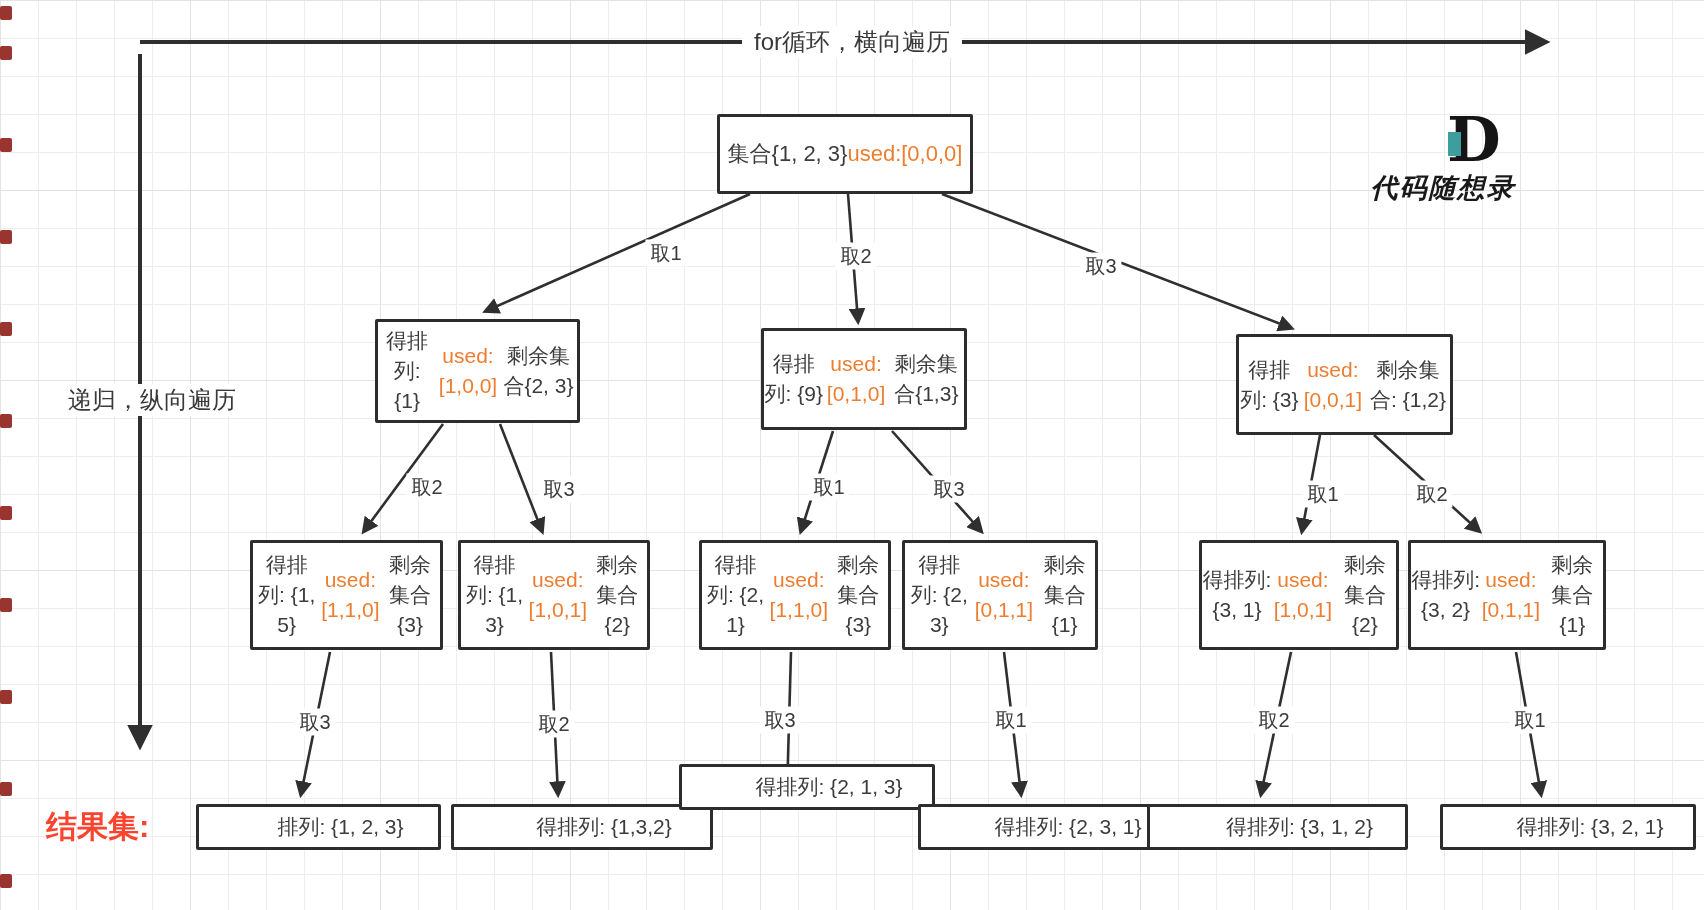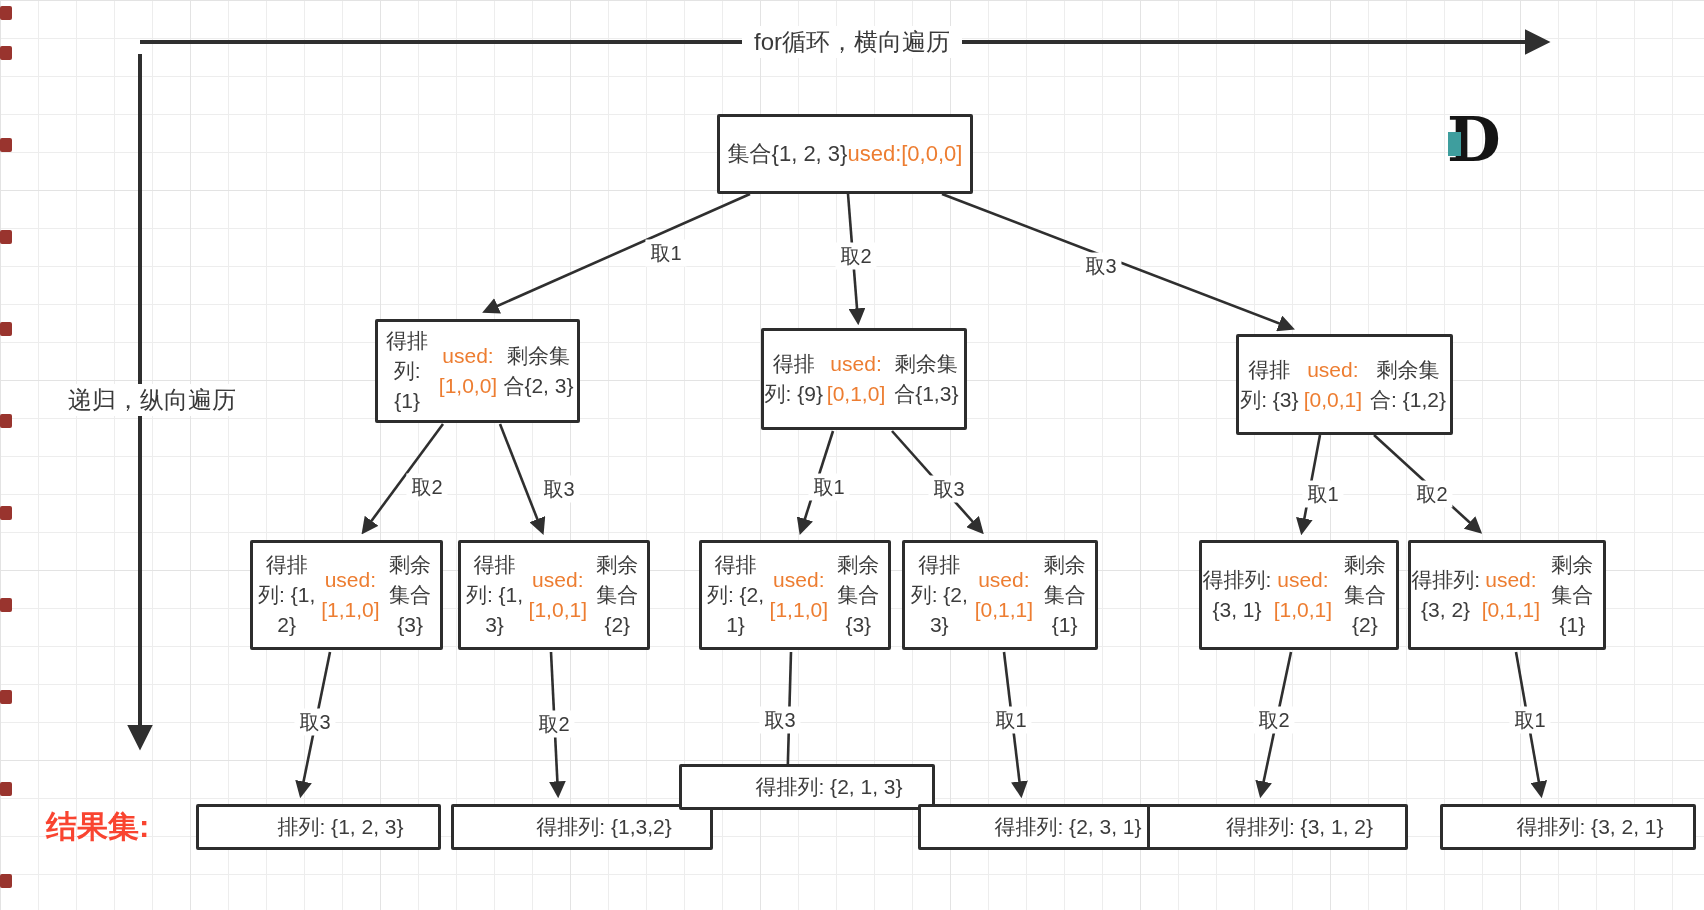--- a/index.html
+++ b/index.html
@@ -75,20 +75,21 @@
     <line x1="1291" y1="652" x2="1261" y2="794" marker-end="url(#ah)"></line>
     <line x1="1516" y1="652" x2="1541" y2="794" marker-end="url(#ah)"></line>
   </svg>
 
   <div class="axis-label" style="left:852px;top:42px;">for循环，横向遍历</div>
   <div class="axis-label" style="left:152px;top:400px;">递归，纵向遍历</div>
   <div class="resultset-label">结果集:</div>
 
   <div class="logo">
     <div class="logo-d"><span>D</span><i class="teal"></i></div>
+    <div class="logo-text">代码随想录</div>
   </div>
 
   <div class="node root" style="left:717px;top:114px;width:250px;height:74px;">
     <span>集合{1, 2, 3}</span>
     <span class="used">used:[0,0,0]</span>
   </div>
 
   <div class="edge-label" style="left:666px;top:253px;">取1</div>
   <div class="edge-label" style="left:856px;top:256px;">取2</div>
   <div class="edge-label" style="left:1101px;top:266px;">取3</div>
@@ -110,21 +111,21 @@
   </div>
 
   <div class="edge-label" style="left:427px;top:487px;">取2</div>
   <div class="edge-label" style="left:559px;top:489px;">取3</div>
   <div class="edge-label" style="left:829px;top:487px;">取1</div>
   <div class="edge-label" style="left:949px;top:489px;">取3</div>
   <div class="edge-label" style="left:1323px;top:494px;">取1</div>
   <div class="edge-label" style="left:1432px;top:494px;">取2</div>
 
   <div class="node" style="left:250px;top:540px;width:187px;height:104px;">
-    <span>得排列:  {1, 2}</span>
+    <span>得排列:  {1, 5}</span>
     <span class="used">used:[1,1,0]</span>
     <span>剩余集合{3}</span>
   </div>
   <div class="node" style="left:458px;top:540px;width:186px;height:104px;">
     <span>得排列:  {1, 3}</span>
     <span class="used">used:[1,0,1]</span>
     <span>剩余集合{2}</span>
   </div>
   <div class="node" style="left:699px;top:540px;width:186px;height:104px;">
     <span>得排列:  {2, 1}</span>

